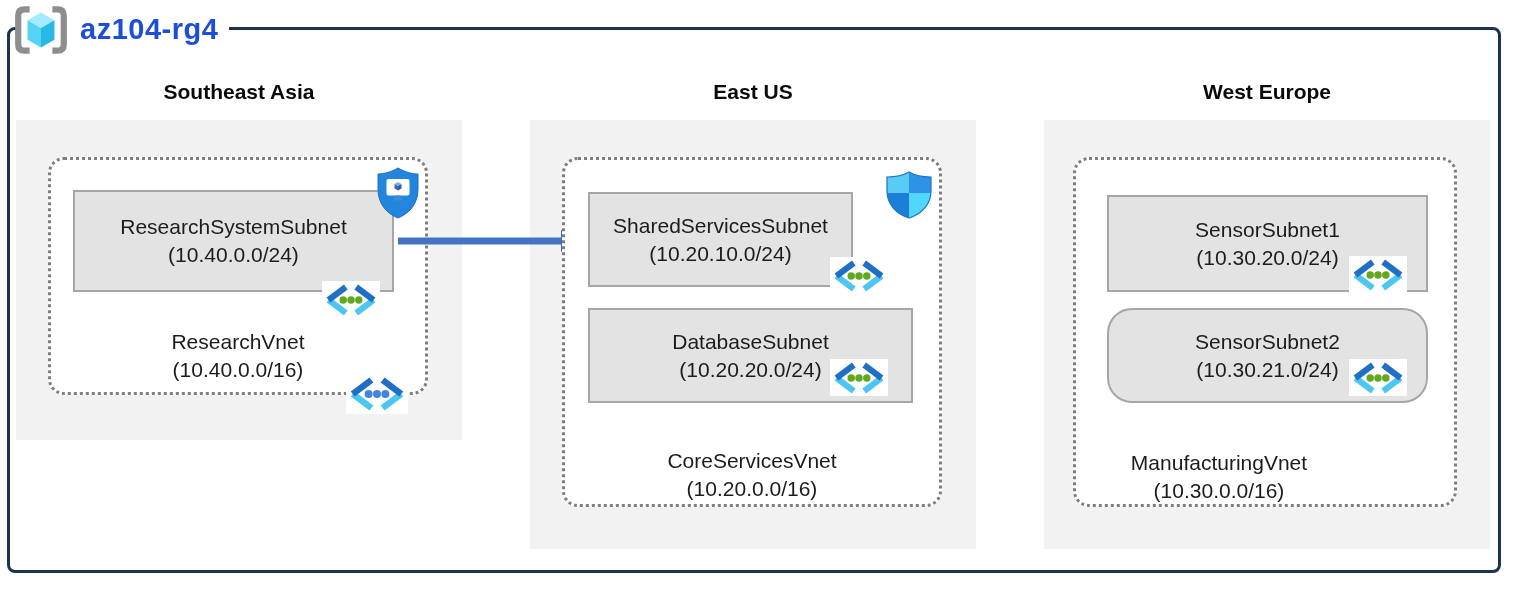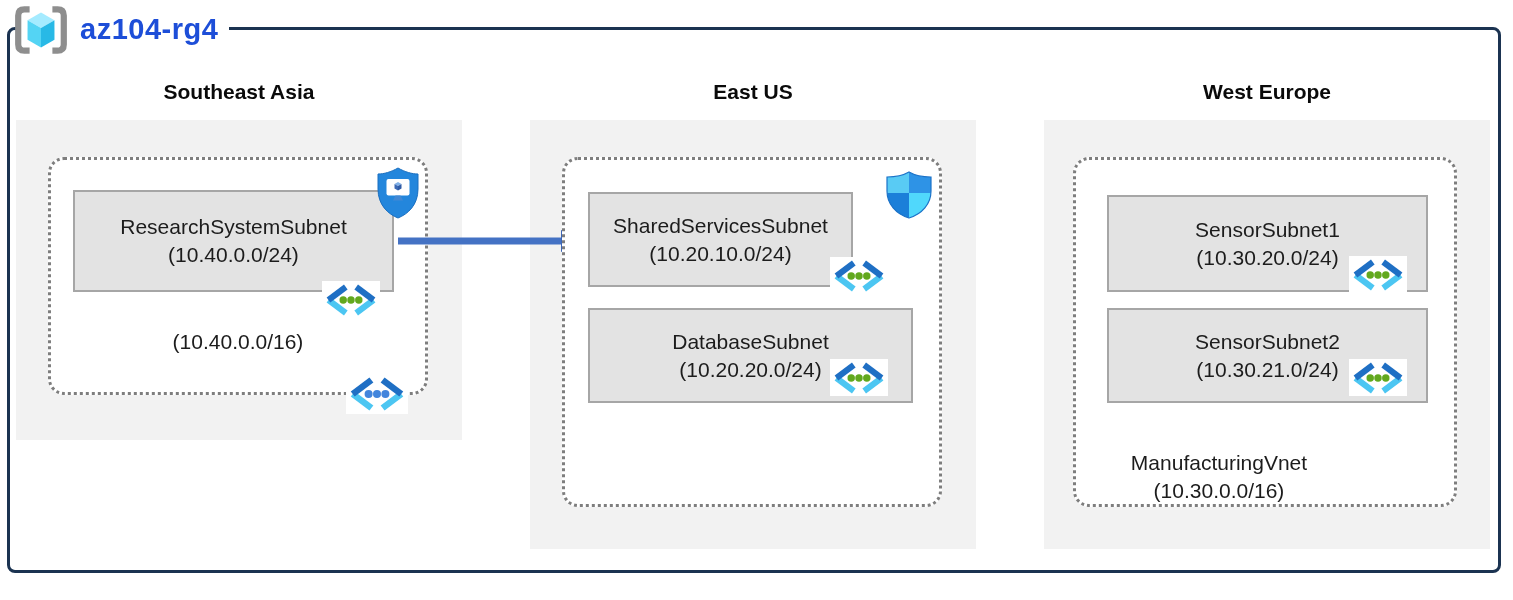--- a/index.html
+++ b/index.html
@@ -80,20 +80,21 @@
   <div class="region" style="left:1044px;width:446px;height:429px;"></div>
 
   <div class="vnet" style="left:48px;top:157px;width:380px;height:238px;"></div>
 
   <div class="subnet" style="left:73px;top:190px;width:321px;height:102px;">
     <span>ResearchSystemSubnet</span>
     <span>(10.40.0.0/24)</span>
   </div>
 
   <div class="vnet-label" style="left:48px;top:328px;width:380px;">
+    <div>ResearchVnet</div>
     <div>(10.40.0.0/16)</div>
   </div>
 
   <svg class="abs" style="left:376px;top:167px;" width="44" height="52" viewBox="0 0 44 52">
     <path d="M22,1 C15,5 8,7 2,7 L2,22 C2,38 12,47 22,51 C32,47 42,38 42,22 L42,7 C36,7 29,5 22,1 Z" fill="#2386dc" stroke="#1b6fc0" stroke-width="1"></path>
     <rect x="10.5" y="12" width="23" height="16.5" rx="2" fill="#ffffff"></rect>
     <polygon points="22,15 25.5,17 22,19 18.5,17" fill="#7fb0e8"></polygon>
     <polygon points="18.5,17 22,19 22,23.5 18.5,21.5" fill="#3b69b5"></polygon>
     <polygon points="25.5,17 22,19 22,23.5 25.5,21.5" fill="#2f5ba5"></polygon>
     <path d="M19.5,28.5 h5 l2.5,5 h-10 z" fill="#4288d4"></path>
@@ -127,20 +128,24 @@
   <div class="subnet" style="left:588px;top:192px;width:265px;height:95px;">
     <span>SharedServicesSubnet</span>
     <span>(10.20.10.0/24)</span>
   </div>
 
   <div class="subnet" style="left:588px;top:308px;width:325px;height:95px;">
     <span>DatabaseSubnet</span>
     <span>(10.20.20.0/24)</span>
   </div>
 
+  <div class="vnet-label" style="left:562px;top:447px;width:380px;">
+    <div>CoreServicesVnet</div>
+    <div>(10.20.0.0/16)</div>
+  </div>
 
   <svg class="abs" style="left:884px;top:171px;" width="50" height="48" viewBox="0 0 50 48">
     <g clip-path="url(#nsg-clip)">
       <rect x="0" y="0" width="25" height="22" fill="#59cbf4"></rect>
       <rect x="25" y="0" width="25" height="22" fill="#2e93e6"></rect>
       <rect x="0" y="22" width="25" height="26" fill="#1b7fd9"></rect>
       <rect x="25" y="22" width="25" height="26" fill="#50d8fc"></rect>
     </g>
     <path d="M25,1 C19,4.5 12,6 3,6 L3,20 C3,33 12,43 25,47 C38,43 47,33 47,20 L47,6 C38,6 31,4.5 25,1 Z" fill="none" stroke="#1b72c8" stroke-width="1.2"></path>
   </svg>
@@ -162,21 +167,21 @@
     </svg>
   </div>
 
   <div class="vnet" style="left:1073px;top:157px;width:384px;height:350px;"></div>
 
   <div class="subnet" style="left:1107px;top:195px;width:321px;height:97px;">
     <span>SensorSubnet1</span>
     <span>(10.30.20.0/24)</span>
   </div>
 
-  <div class="subnet" style="left:1107px;top:308px;width:321px;height:95px;">
+  <div class="subnet" style="left:1107px;top:308px;width:321px;height:95px;border-radius:25px;">
     <span>SensorSubnet2</span>
     <span>(10.30.21.0/24)</span>
   </div>
 
   <div class="vnet-label" style="left:1027px;top:449px;width:384px;">
     <div>ManufacturingVnet</div>
     <div>(10.30.0.0/16)</div>
   </div>
 
   <div class="icon-box" style="left:1349px;top:256px;width:58px;height:37px;">

